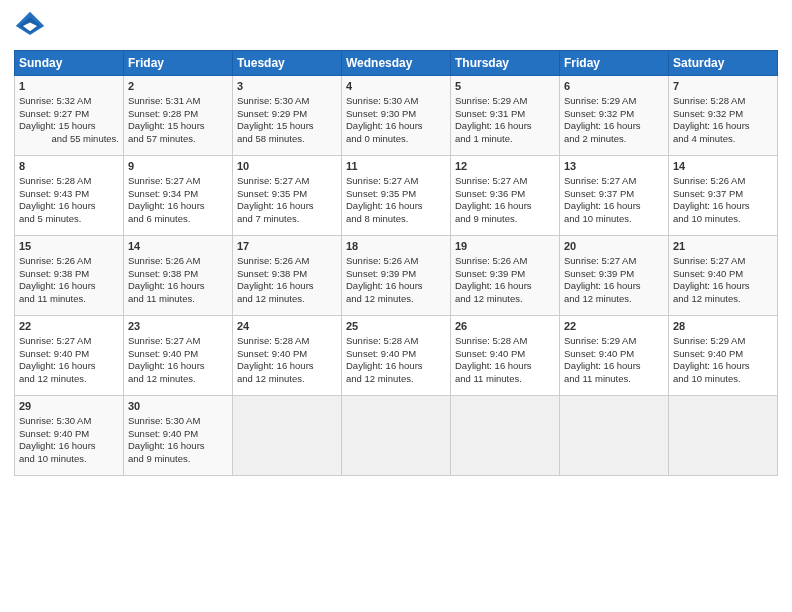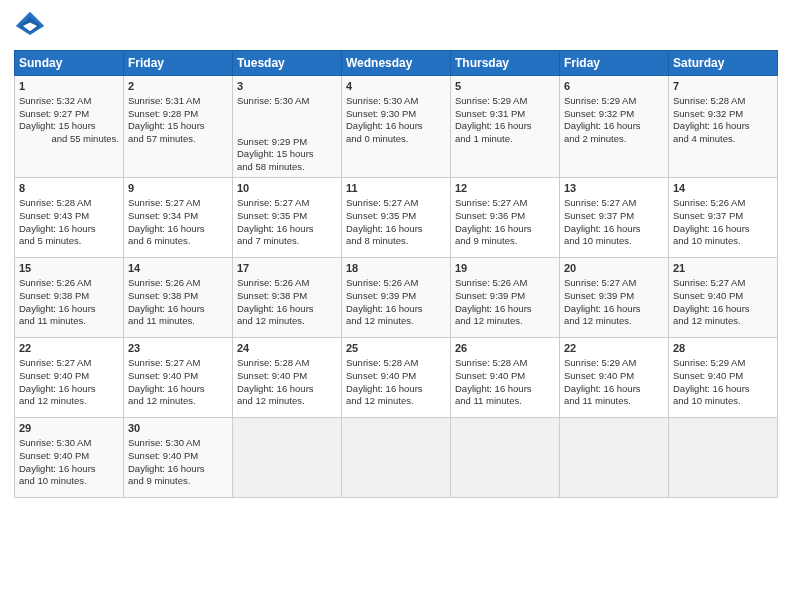--- a/index.html
+++ b/index.html
@@ -145,21 +145,21 @@
           <td>
             <span class="day-number">2</span>
             <span style="display: block;">Sunrise: 5:31 AM</span>
             <span style="display: block;">Sunset: 9:28 PM</span>
             <span style="display: block;">Daylight: 15 hours</span>
             <span style="display: block;">and 57 minutes.</span>
           </td>
           <td>
             <span class="day-number">3</span>
             <span style="display: block;">Sunrise: 5:30 AM</span>
-            <span style="display: block; margin-top: 28px;">Sunset: 9:29 PM</span>
+            <span style="display: block;">Sunset: 9:29 PM</span>
             <span style="display: block;">Daylight: 15 hours</span>
             <span style="display: block;">and 58 minutes.</span>
           </td>
           <td>
             <span class="day-number">4</span>
             <span style="display: block;">Sunrise: 5:30 AM</span>
             <span style="display: block;">Sunset: 9:30 PM</span>
             <span style="display: block;">Daylight: 16 hours</span>
             <span style="display: block;">and 0 minutes.</span>
           </td>

